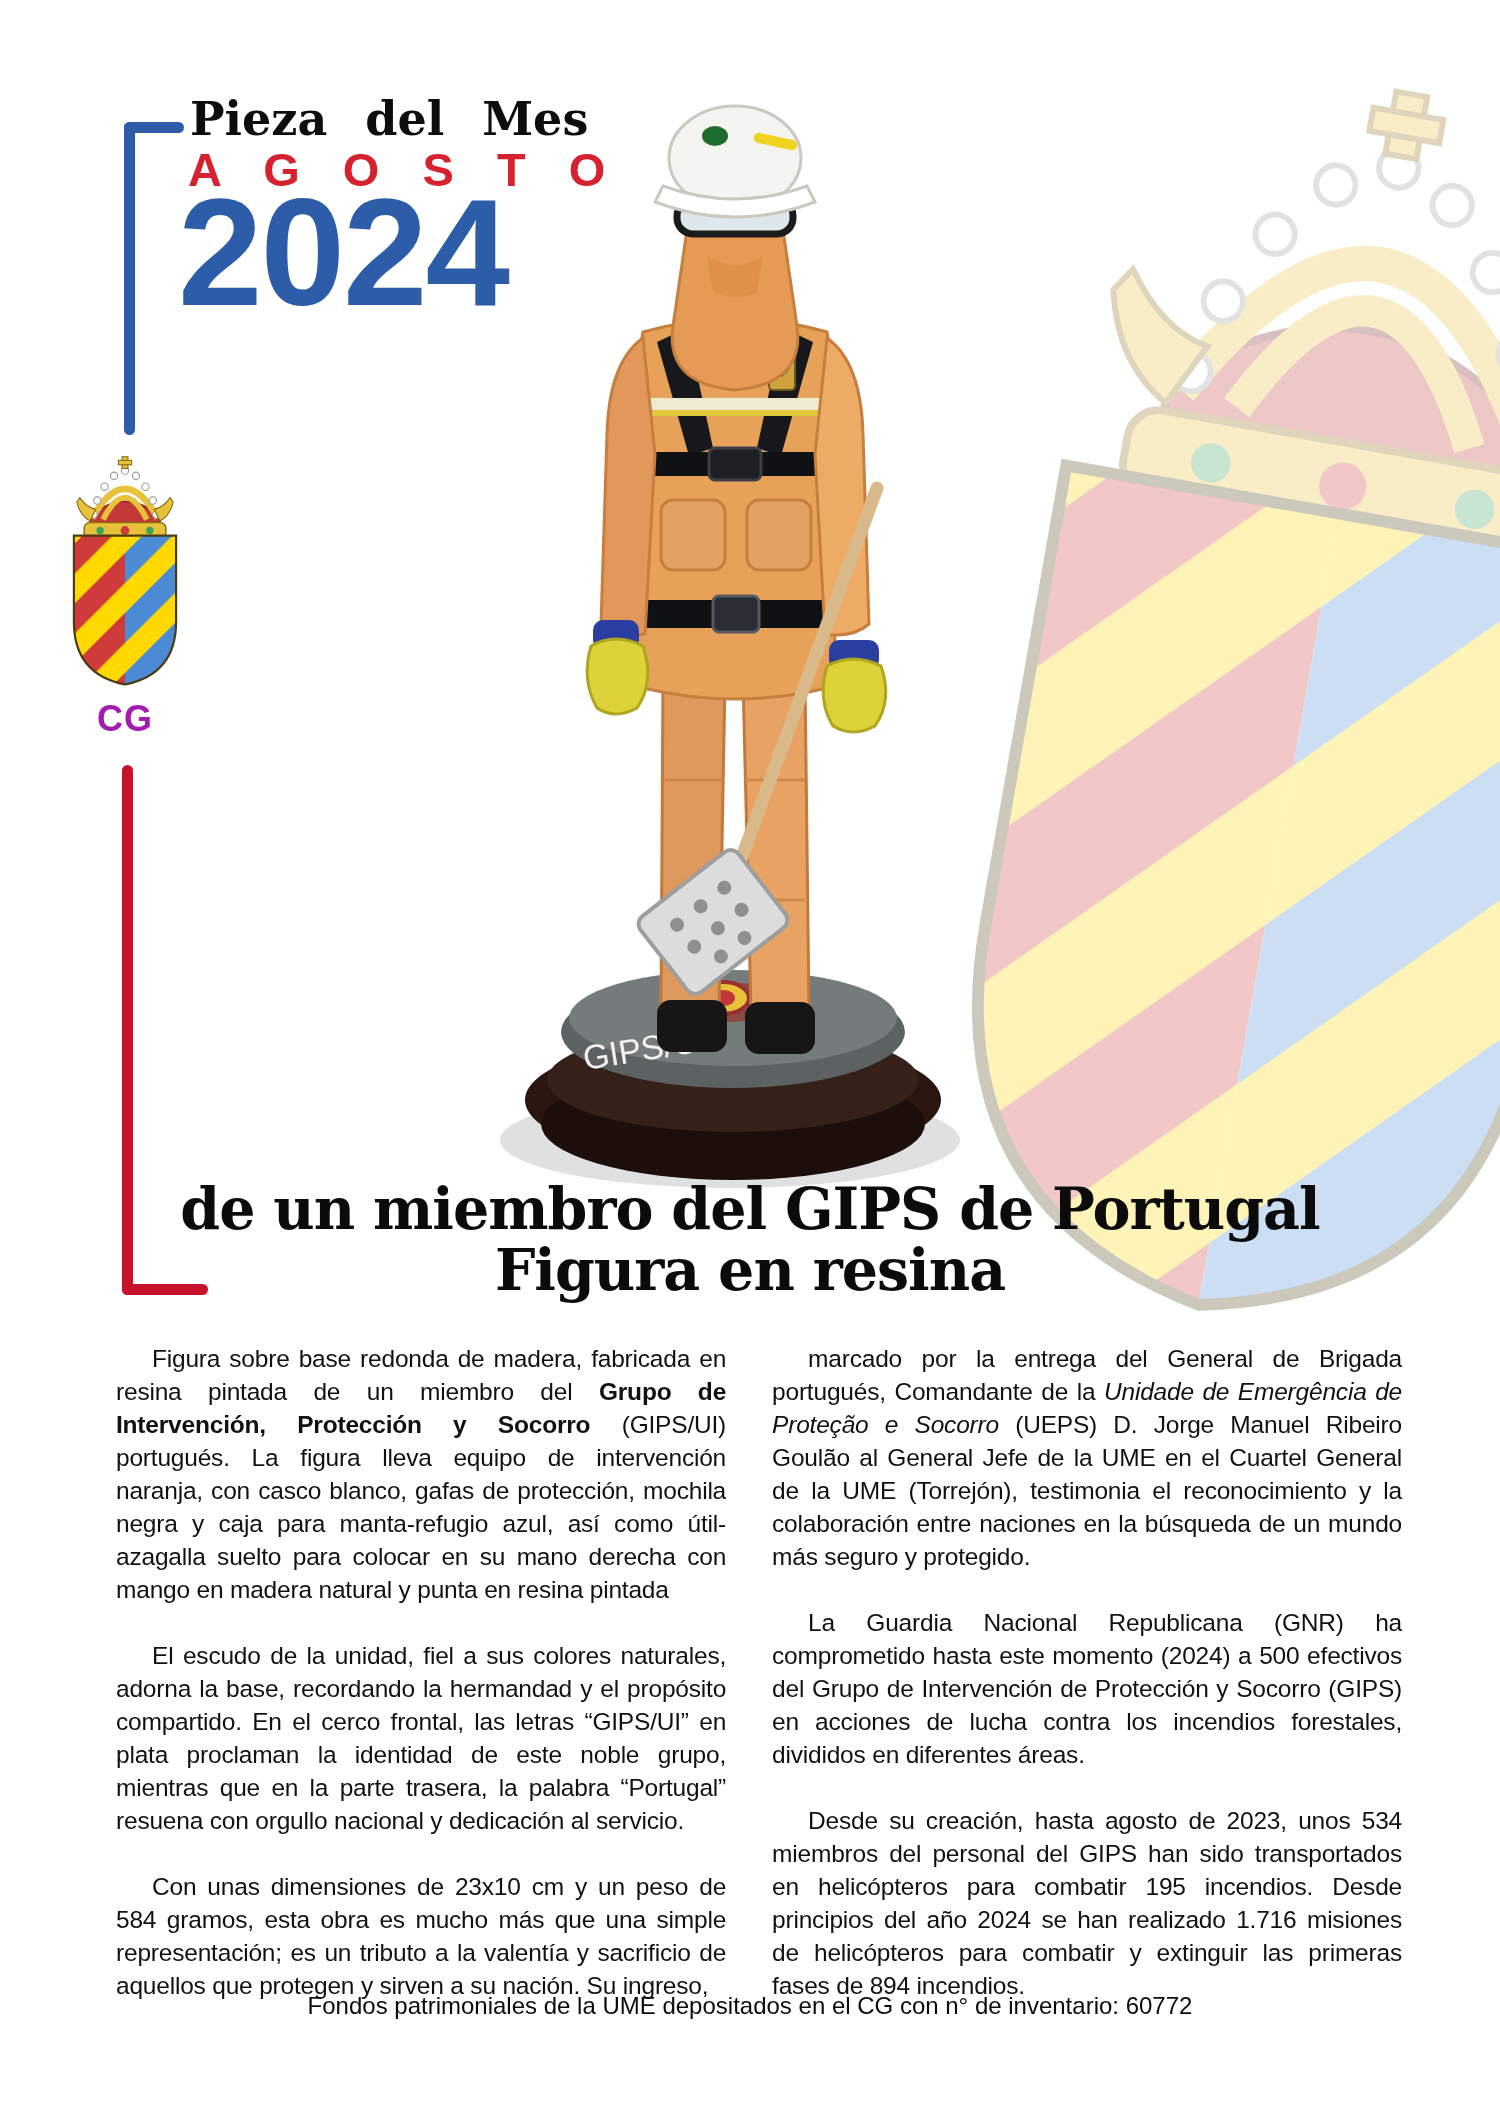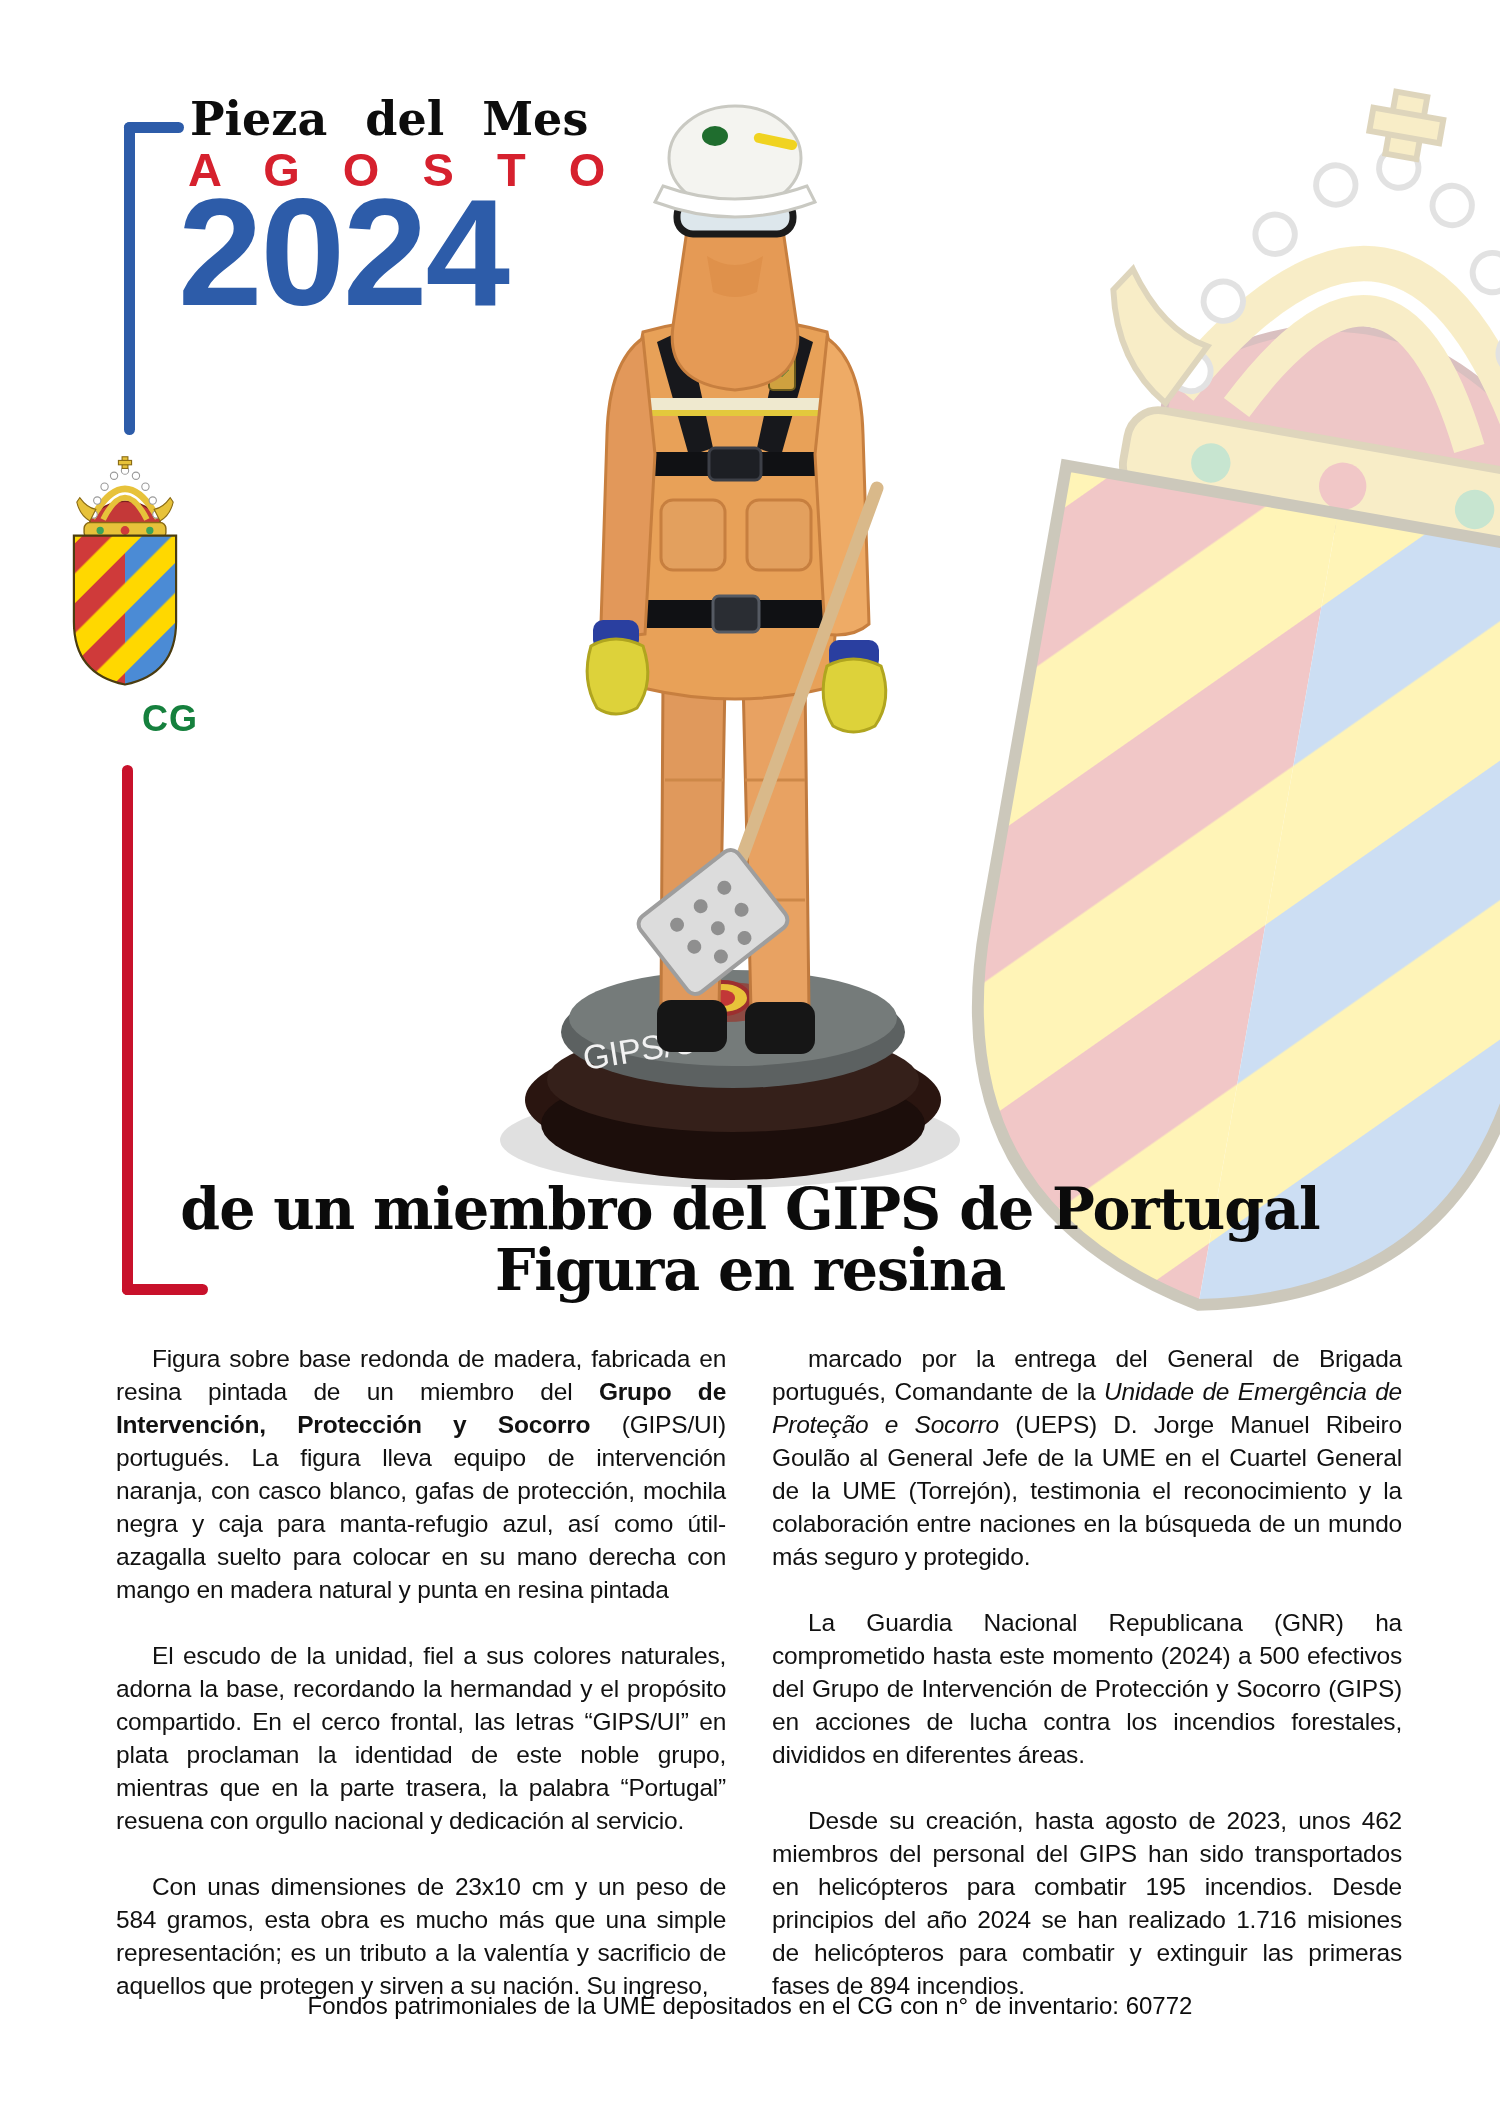--- a/index.html
+++ b/index.html
@@ -29,22 +29,22 @@
     line-height:1;white-space:nowrap;
   }
   
   .blue-bracket-v{position:absolute;left:124px;top:122px;width:11px;height:313px;background:#2d5ca9;border-radius:6px;}
   .blue-bracket-h{position:absolute;left:124px;top:122px;width:60px;height:11px;background:#2d5ca9;border-radius:6px;}
   .red-bracket-v{position:absolute;left:122px;top:765px;width:11px;height:530px;background:#c8112b;border-radius:6px;}
   .red-bracket-h{position:absolute;left:122px;top:1284px;width:86px;height:11px;background:#c8112b;border-radius:6px;}
   
   .coa-small{position:absolute;left:52px;top:438px;width:146px;height:258px;}
   .cg-label{
-    position:absolute;left:52px;top:698px;width:146px;text-align:right;
-    font-weight:700;font-size:36px;color:#15803d;letter-spacing:1px;
+    position:absolute;left:52px;top:698px;width:146px;text-align:center;
+    font-weight:700;font-size:36px;color:#a21caf;letter-spacing:1px;
   }
   
   .watermark{
     position:absolute;left:975px;top:50px;width:800px;height:1300px;
     opacity:0.28;transform:rotate(10deg);transform-origin:60% 20%;
     pointer-events:none;
   }
   
   .figurine{position:absolute;left:425px;top:80px;width:560px;height:1120px;}
   
@@ -239,19 +239,19 @@
 
   <div class="columns">
     <div class="col col-left">
       <p><span>Figura sobre base redonda de madera, fabricada en resina pintada de un miembro del </span><span class="b">Grupo de Intervención, Protección y Socorro</span><span> (GIPS/UI) portugués. La figura lleva equipo de intervención naranja, con casco blanco, gafas de protección, mochila negra y caja para manta-refugio azul, así como útil-azagalla  suelto para colocar en su mano derecha con mango en madera natural y punta en resina pintada</span></p>
       <p>El escudo de la unidad, fiel a sus colores naturales, adorna la base, recordando la hermandad y el propósito compartido. En el cerco frontal, las letras “GIPS/UI” en plata proclaman la identidad de este noble grupo, mientras que en la parte trasera, la palabra “Portugal” resuena con orgullo nacional y dedicación al servicio.</p>
       <p>Con unas dimensiones de 23x10 cm y un peso de 584 gramos, esta obra es mucho más que una simple representación; es un tributo a la valentía y sacrificio de aquellos que protegen y sirven a su nación. Su ingreso,</p>
     </div>
     <div class="col col-right">
       <p><span>marcado por la entrega del General de Brigada portugués, Comandante de la </span><span class="i">Unidade de Emergência de Proteção e Socorro</span><span> (UEPS) D. Jorge Manuel Ribeiro Goulão al General Jefe de la UME en el Cuartel General de la UME (Torrejón), testimonia el reconocimiento y la colaboración entre naciones en la búsqueda de un mundo más seguro y protegido.</span></p>
       <p>La Guardia Nacional Republicana (GNR) ha comprometido hasta este momento (2024) a 500 efectivos del Grupo de Intervención de Protección y Socorro (GIPS) en acciones de lucha contra los incendios forestales, divididos en diferentes áreas.</p>
-      <p>Desde su creación, hasta agosto de 2023, unos 462 miembros del personal del GIPS han sido transportados en helicópteros para combatir 195 incendios. Desde principios del año 2024 se han realizado 1.716 misiones de helicópteros para combatir y extinguir las primeras fases de 894 incendios.</p>
+      <p>Desde su creación, hasta agosto de 2023, unos 534 miembros del personal del GIPS han sido transportados en helicópteros para combatir 195 incendios. Desde principios del año 2024 se han realizado 1.716 misiones de helicópteros para combatir y extinguir las primeras fases de 894 incendios.</p>
     </div>
   </div>
 
   <div class="footer-note">Fondos patrimoniales de la UME depositados en el CG con n° de inventario: 60772</div>
 
 </div>
 
 </body></html>

